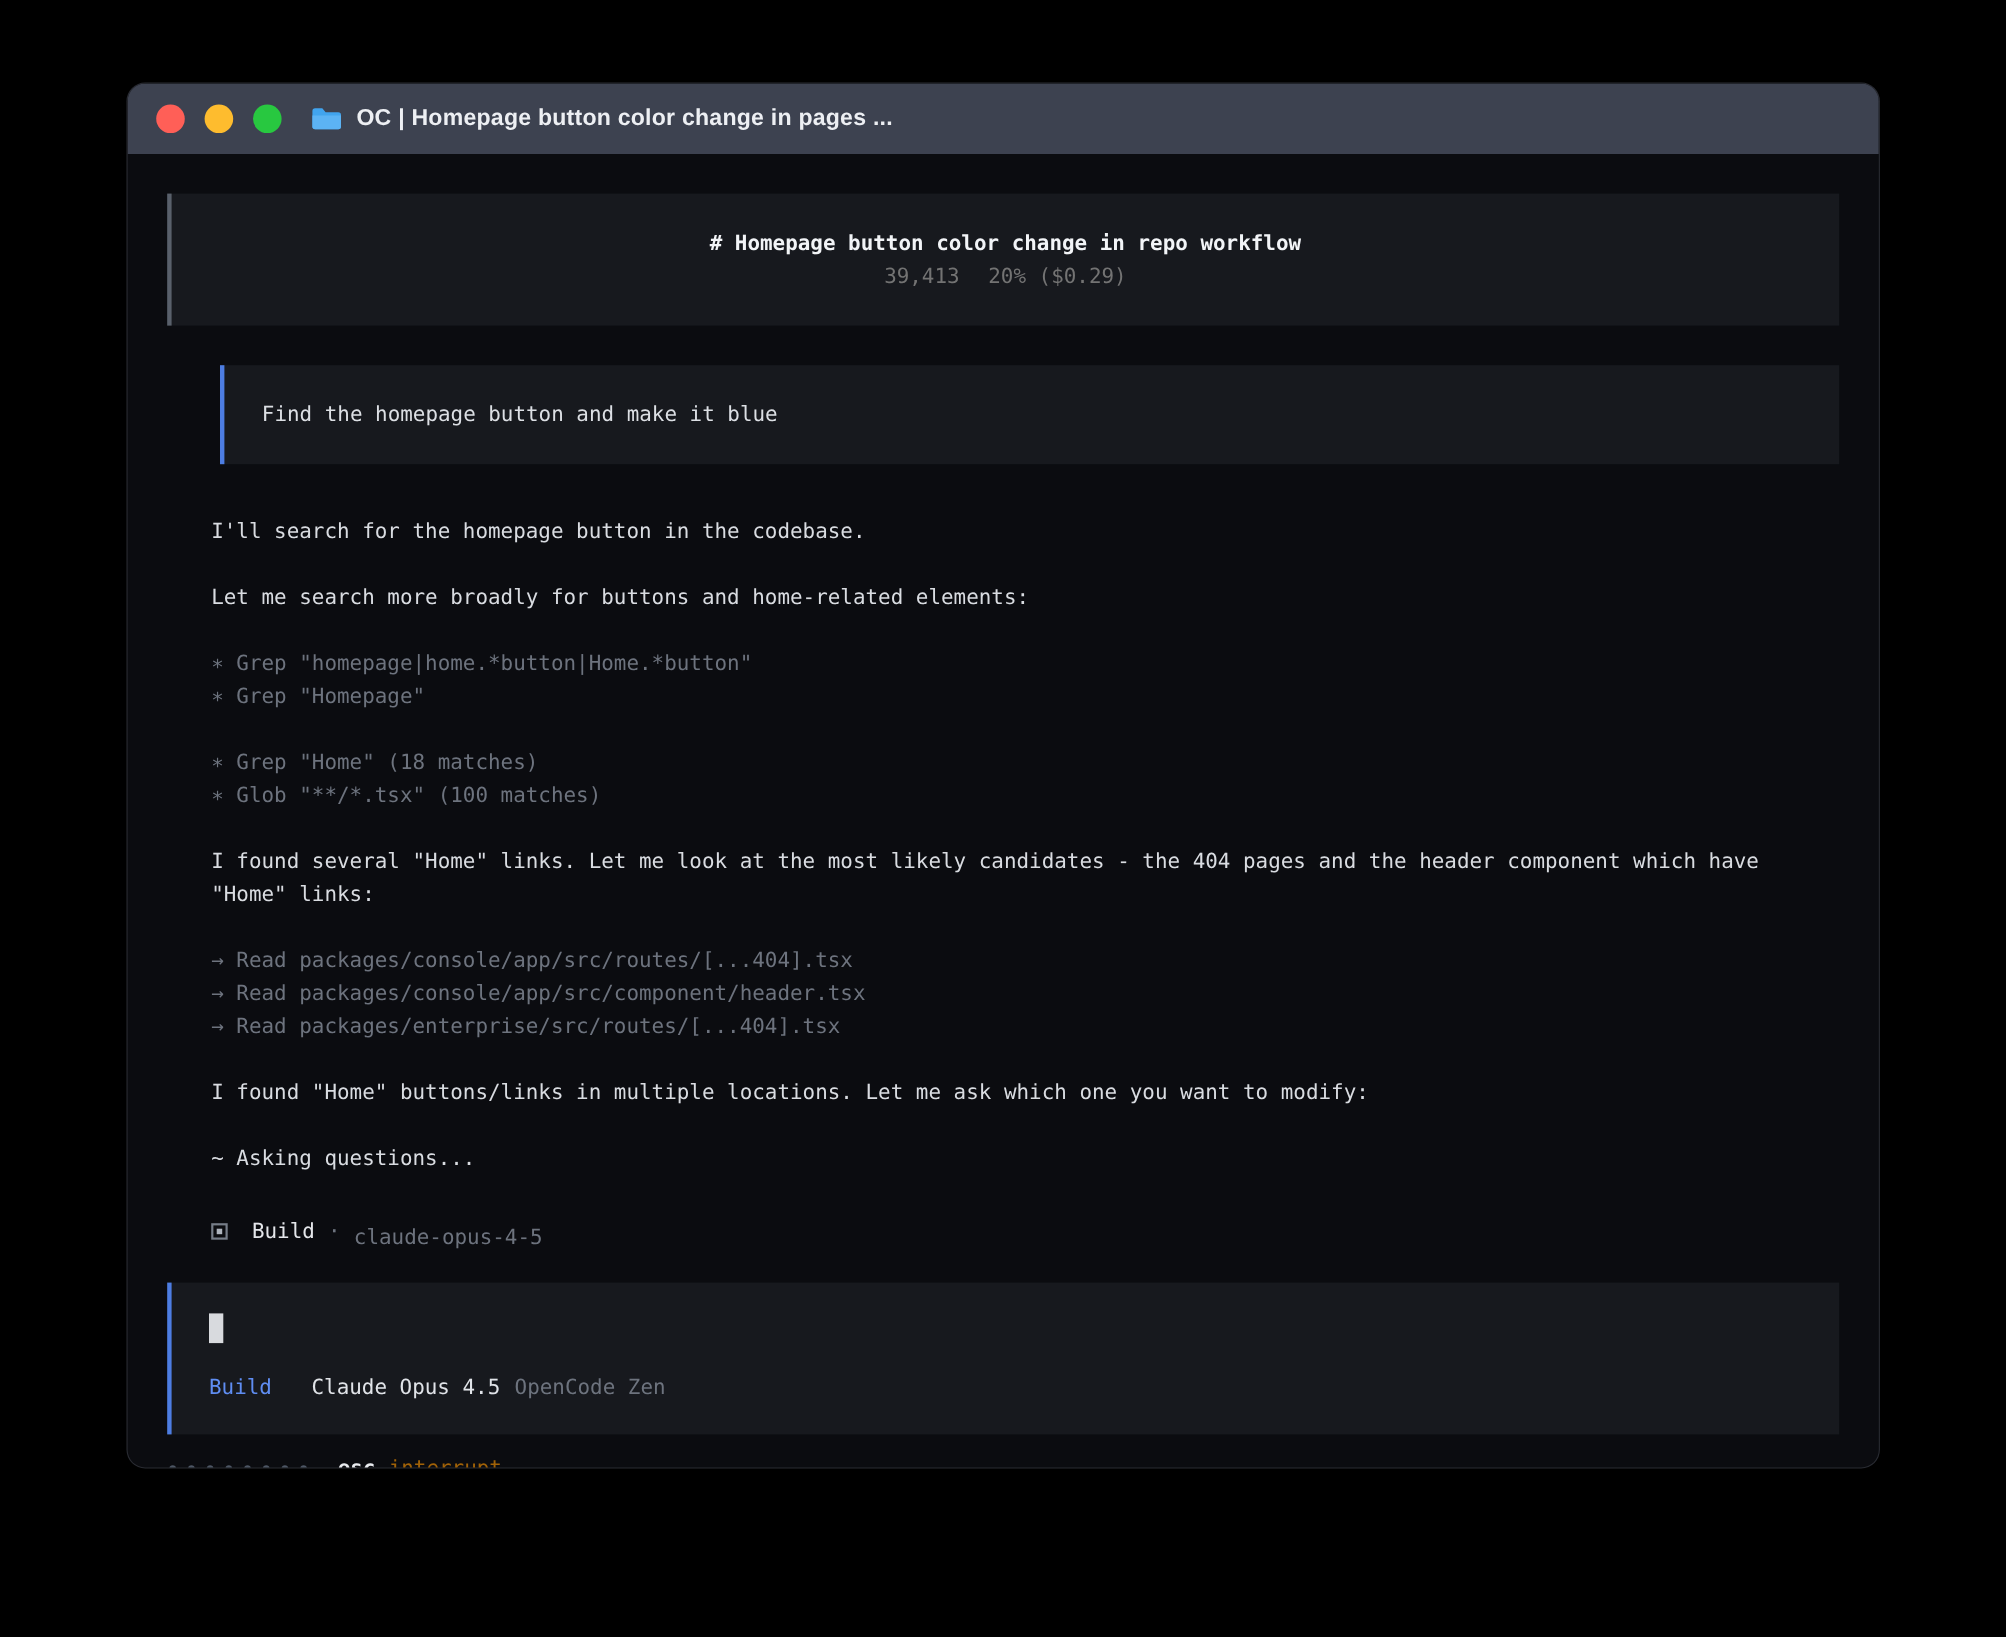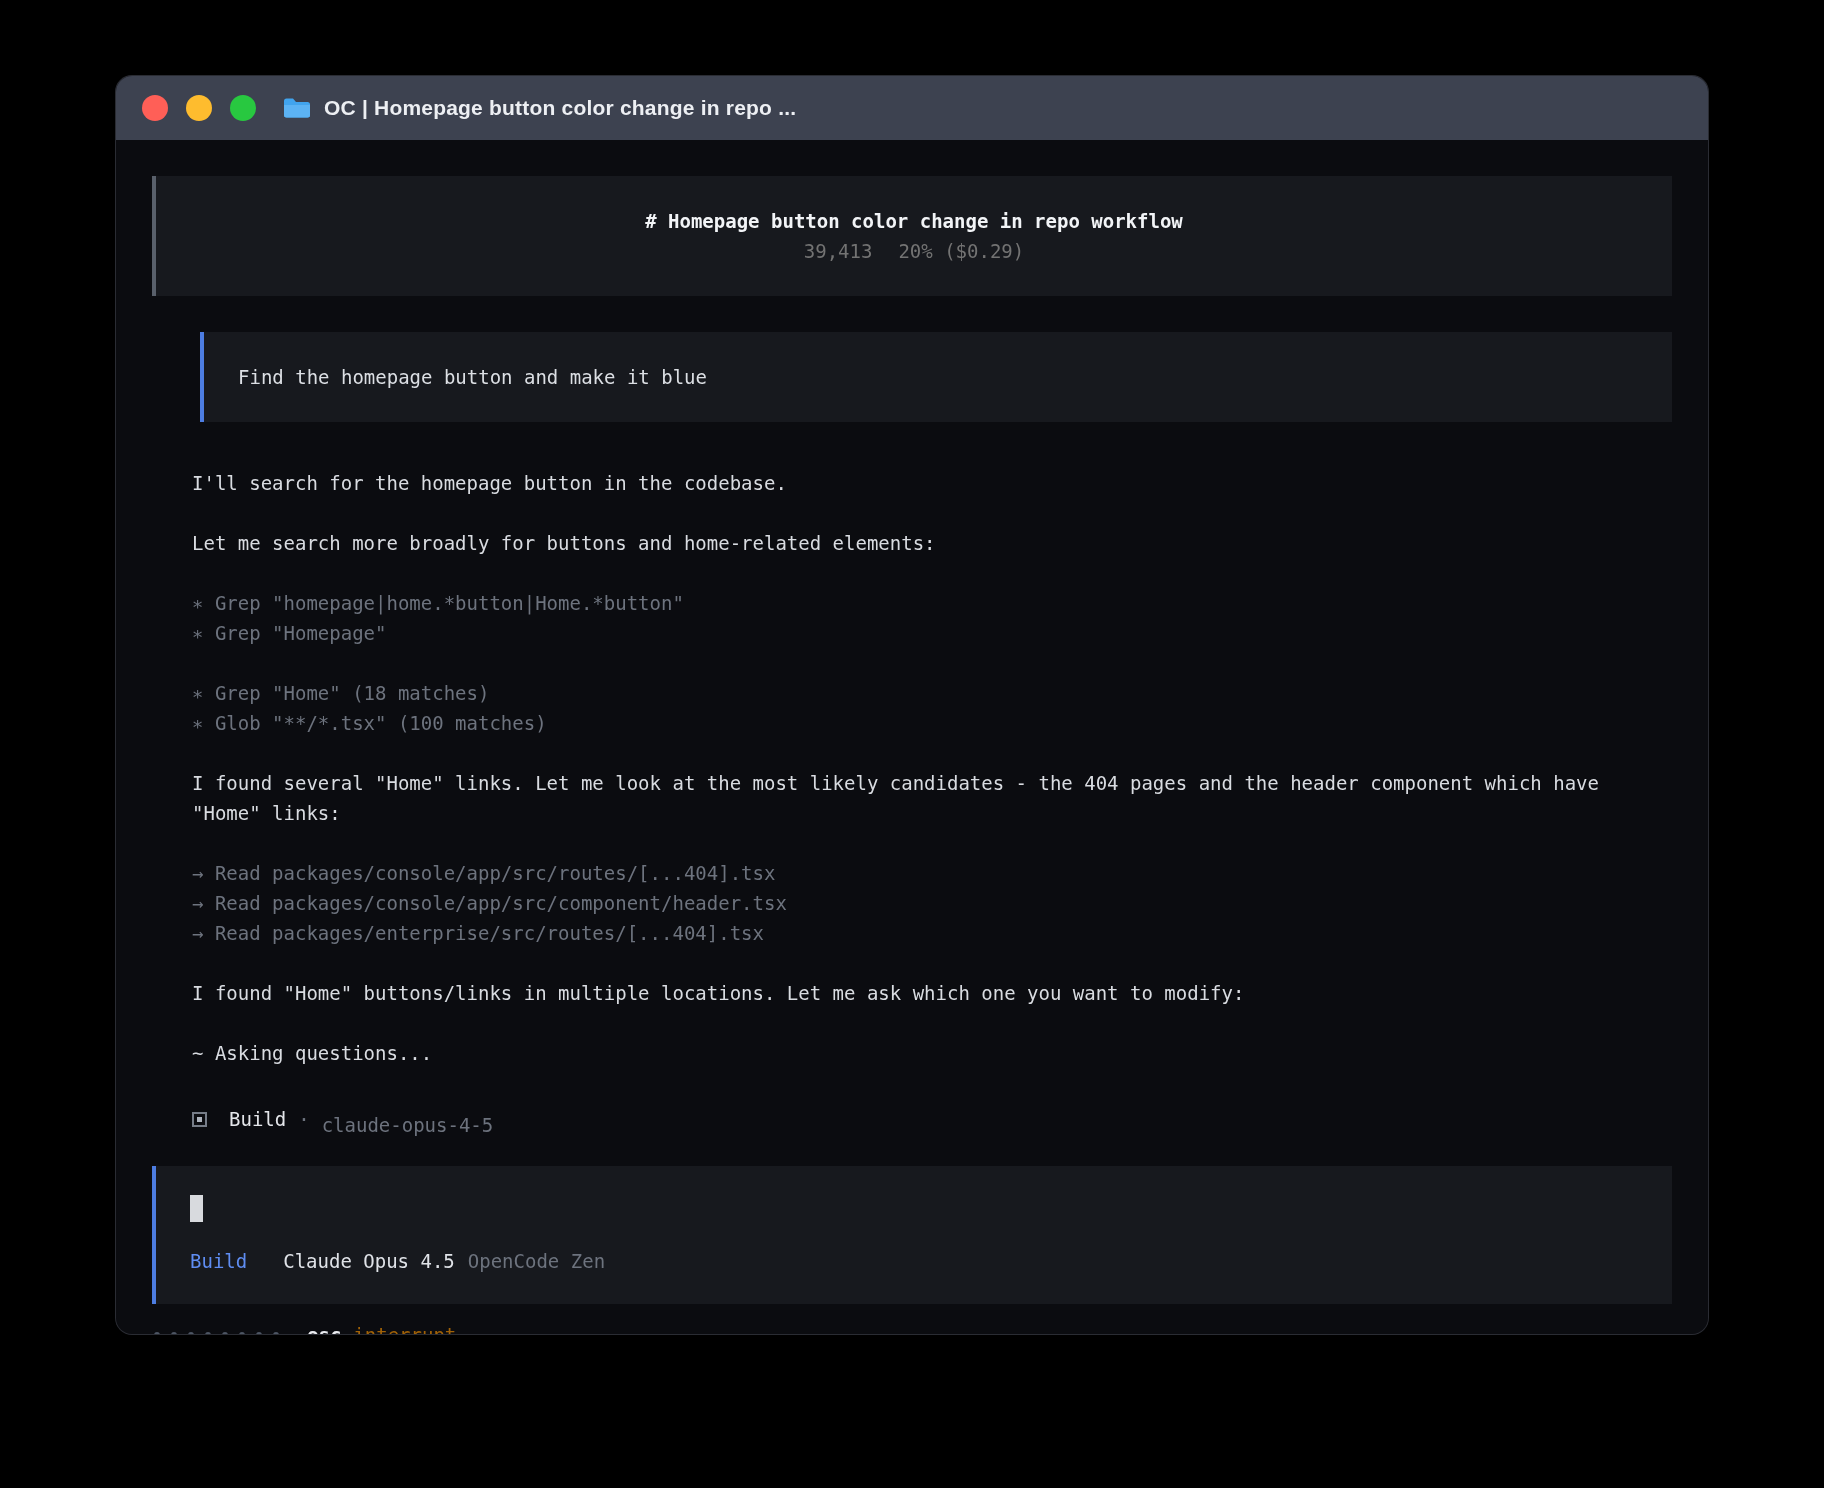--- a/index.html
+++ b/index.html
@@ -125,21 +125,21 @@
       <span class="light red"></span>
       <span class="light yellow"></span>
       <span class="light green"></span>
     </div>
     <span class="folder">
       <svg width="30" height="24" viewBox="0 0 30 24">
         <path d="M2 5 Q2 2.5 4.5 2.5 L11 2.5 L14 6 L25.5 6 Q28 6 28 8.5 L28 19 Q28 21.5 25.5 21.5 L4.5 21.5 Q2 21.5 2 19 Z" fill="#41a4ee"></path>
         <path d="M2 9 L28 9 L28 19 Q28 21.5 25.5 21.5 L4.5 21.5 Q2 21.5 2 19 Z" fill="#5cb3f4"></path>
       </svg>
     </span>
-    <span class="win-title">OC | Homepage button color change in repo ...</span>
+    <span class="win-title">OC | Homepage button color change in pages ...</span>
   </div>
 
   <div class="content">
 
     <div class="block header-block">
       <span class="hdr-title"># Homepage button color change in repo workflow</span>
       <span class="hdr-meta">
         <span>39,413</span>
         <span>20% ($0.29)</span>
       </span>

